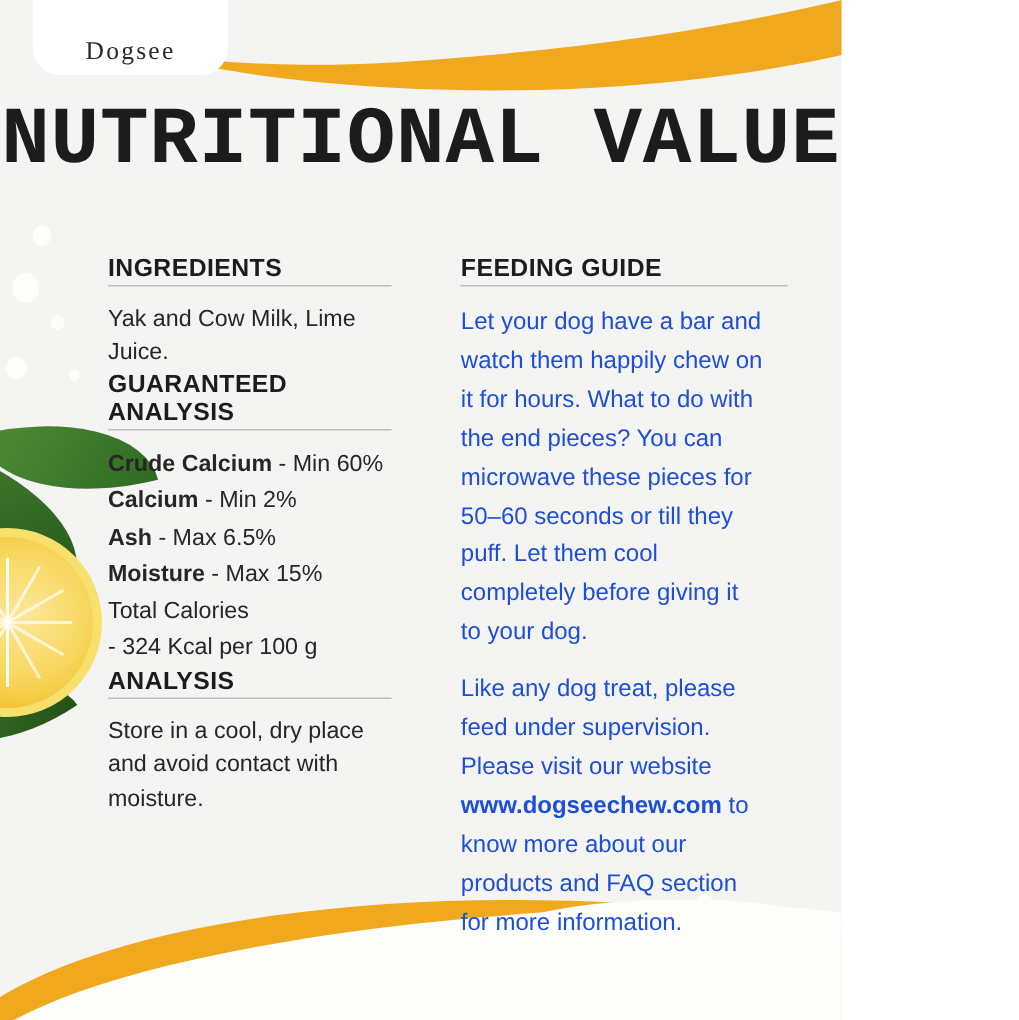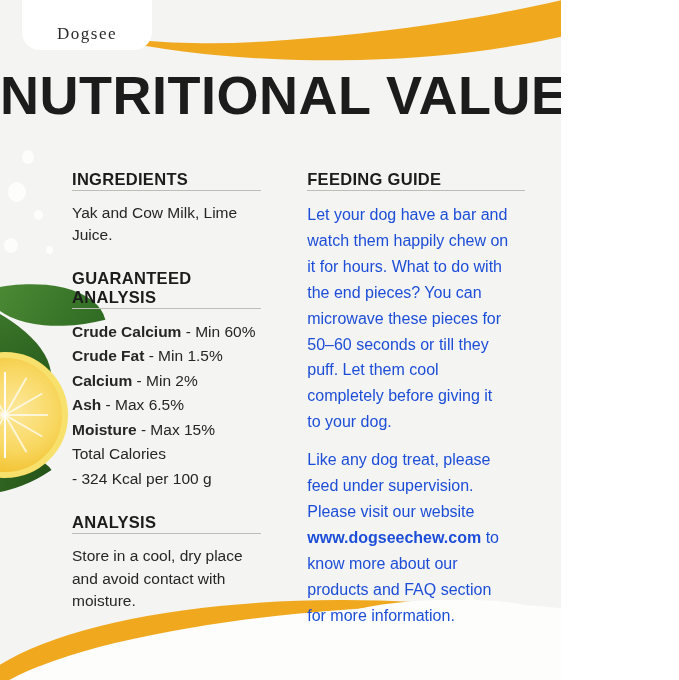--- a/index.html
+++ b/index.html
@@ -125,21 +125,21 @@
   
   .content {
     position: absolute;
     inset: 0;
     z-index: 3;
   }
   .title {
     position: absolute;
     left: 0; right: 0; top: 64px;
     text-align: center;
-    font-family: Liberation Sans, sans-serif;
+    font-family: Liberation Mono, monospace;
     font-weight: bold;
     font-size: 54px;
     letter-spacing: 0.5px;
     color: #1c1c1c;
     white-space: nowrap;
   }
 
   .columns {
     position: absolute;
     left: 72px; right: 36px; top: 170px;
@@ -151,21 +151,21 @@
 
   .sec-head {
     font-size: 16.5px;
     font-weight: bold;
     color: #1c1c1c;
     letter-spacing: 0.3px;
     padding-bottom: 1px;
     border-bottom: 1.5px solid #bdbdb8;
     margin: 0 0 11px 0;
   }
-  .sec-head.spaced { margin-top: 22px; }
+  .sec-head.spaced { }
 
   .body-text {
     font-size: 15.5px;
     line-height: 1.45;
     color: #262626;
     margin: 0;
   }
 
   .analysis-list { margin: 0; padding: 0; list-style: none; }
   .analysis-list li {
@@ -232,23 +232,20 @@
 
         <h2 class="sec-head">INGREDIENTS</h2>
         <p class="body-text">Yak and Cow Milk, Lime Juice.</p>
 
         <h2 class="sec-head spaced">GUARANTEED ANALYSIS</h2>
         <ul class="analysis-list">
           <li>
             <b>Crude Calcium</b><span> - Min 60%</span>
           </li>
           <li>
-            <b>Crude Fat</b><span> - Min 1.5%</span>
-          </li>
-          <li>
             <b>Calcium</b><span> - Min 2%</span>
           </li>
           <li>
             <b>Ash</b><span> - Max 6.5%</span>
           </li>
           <li>
             <b>Moisture</b><span> - Max 15%</span>
           </li>
           <li>
             <span>Total Calories</span>

